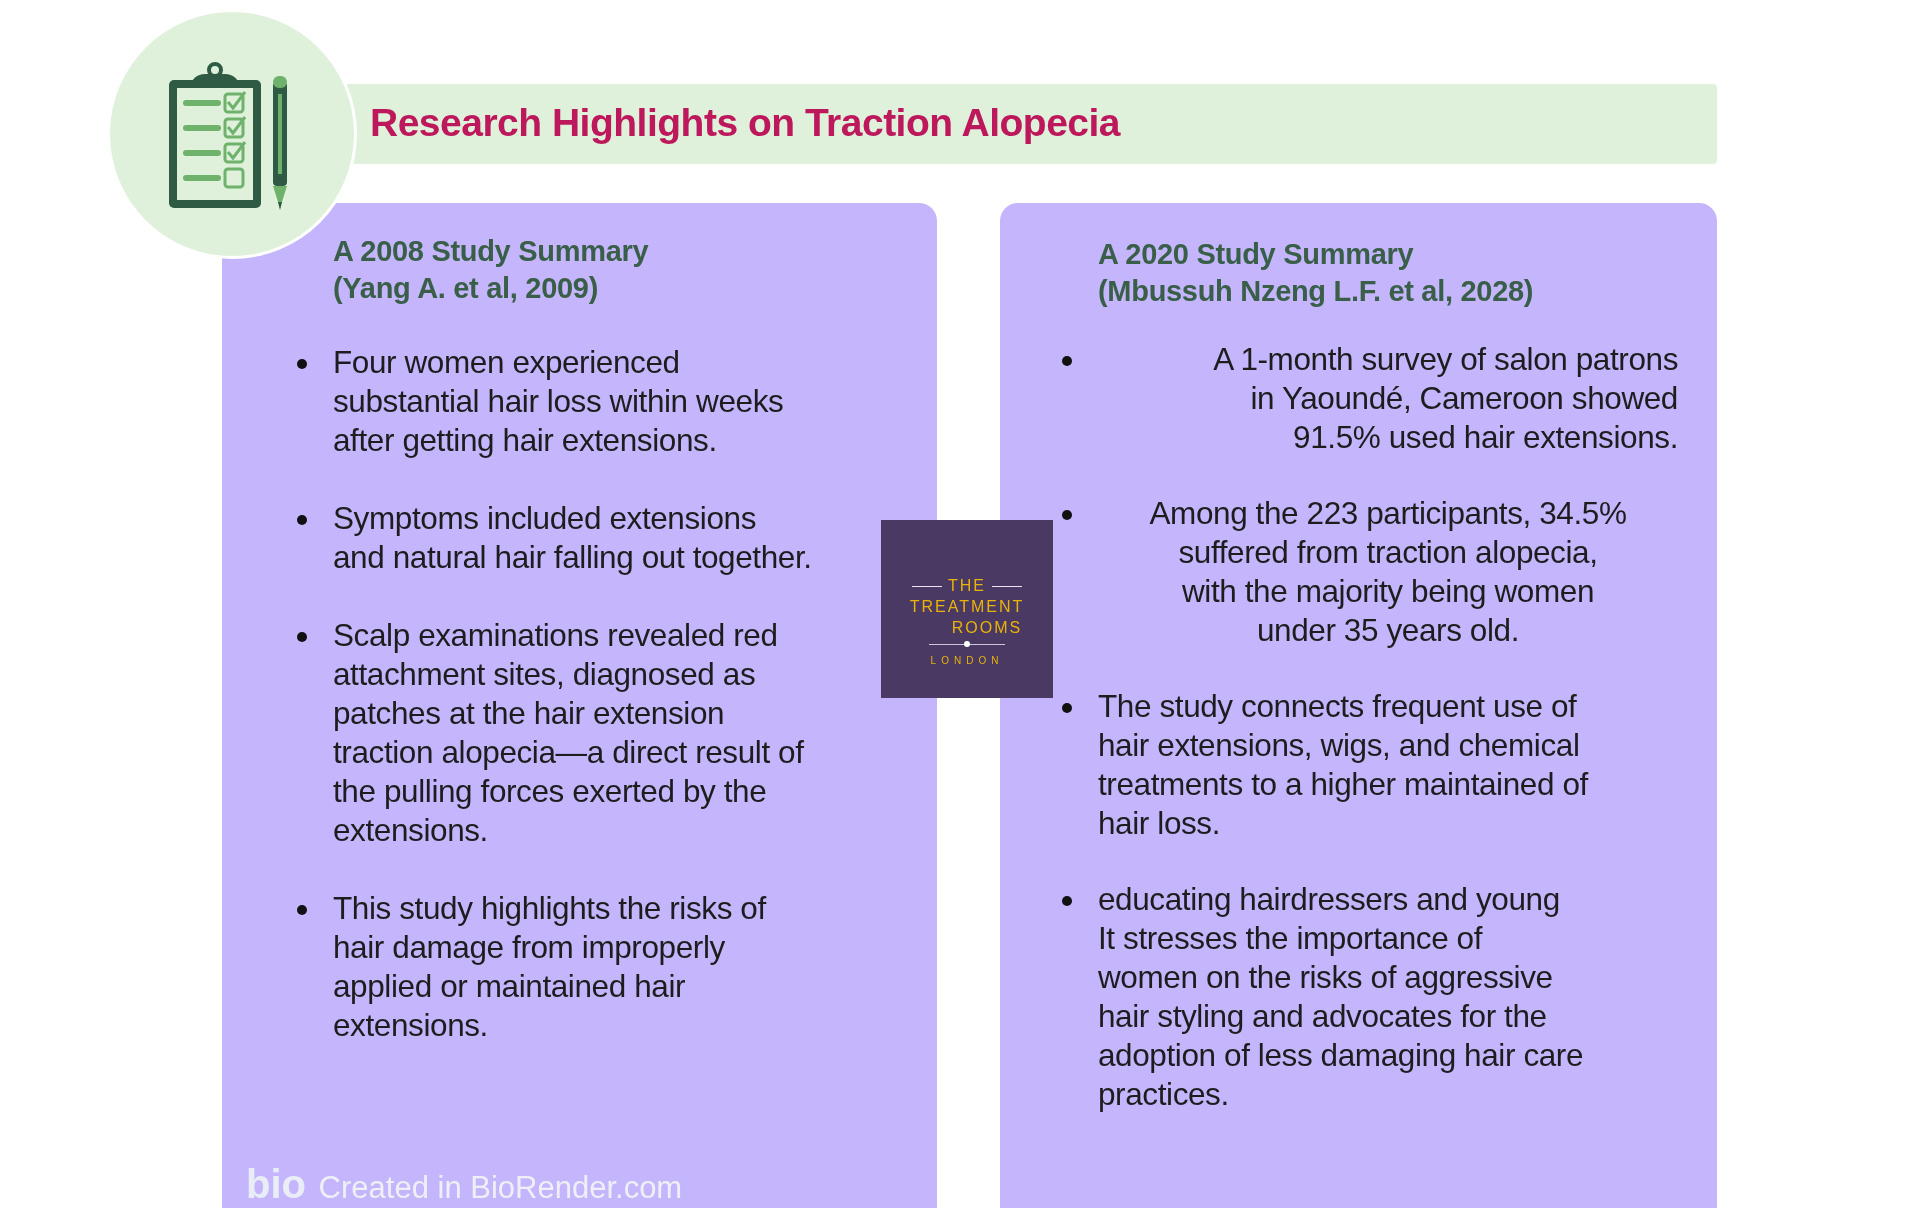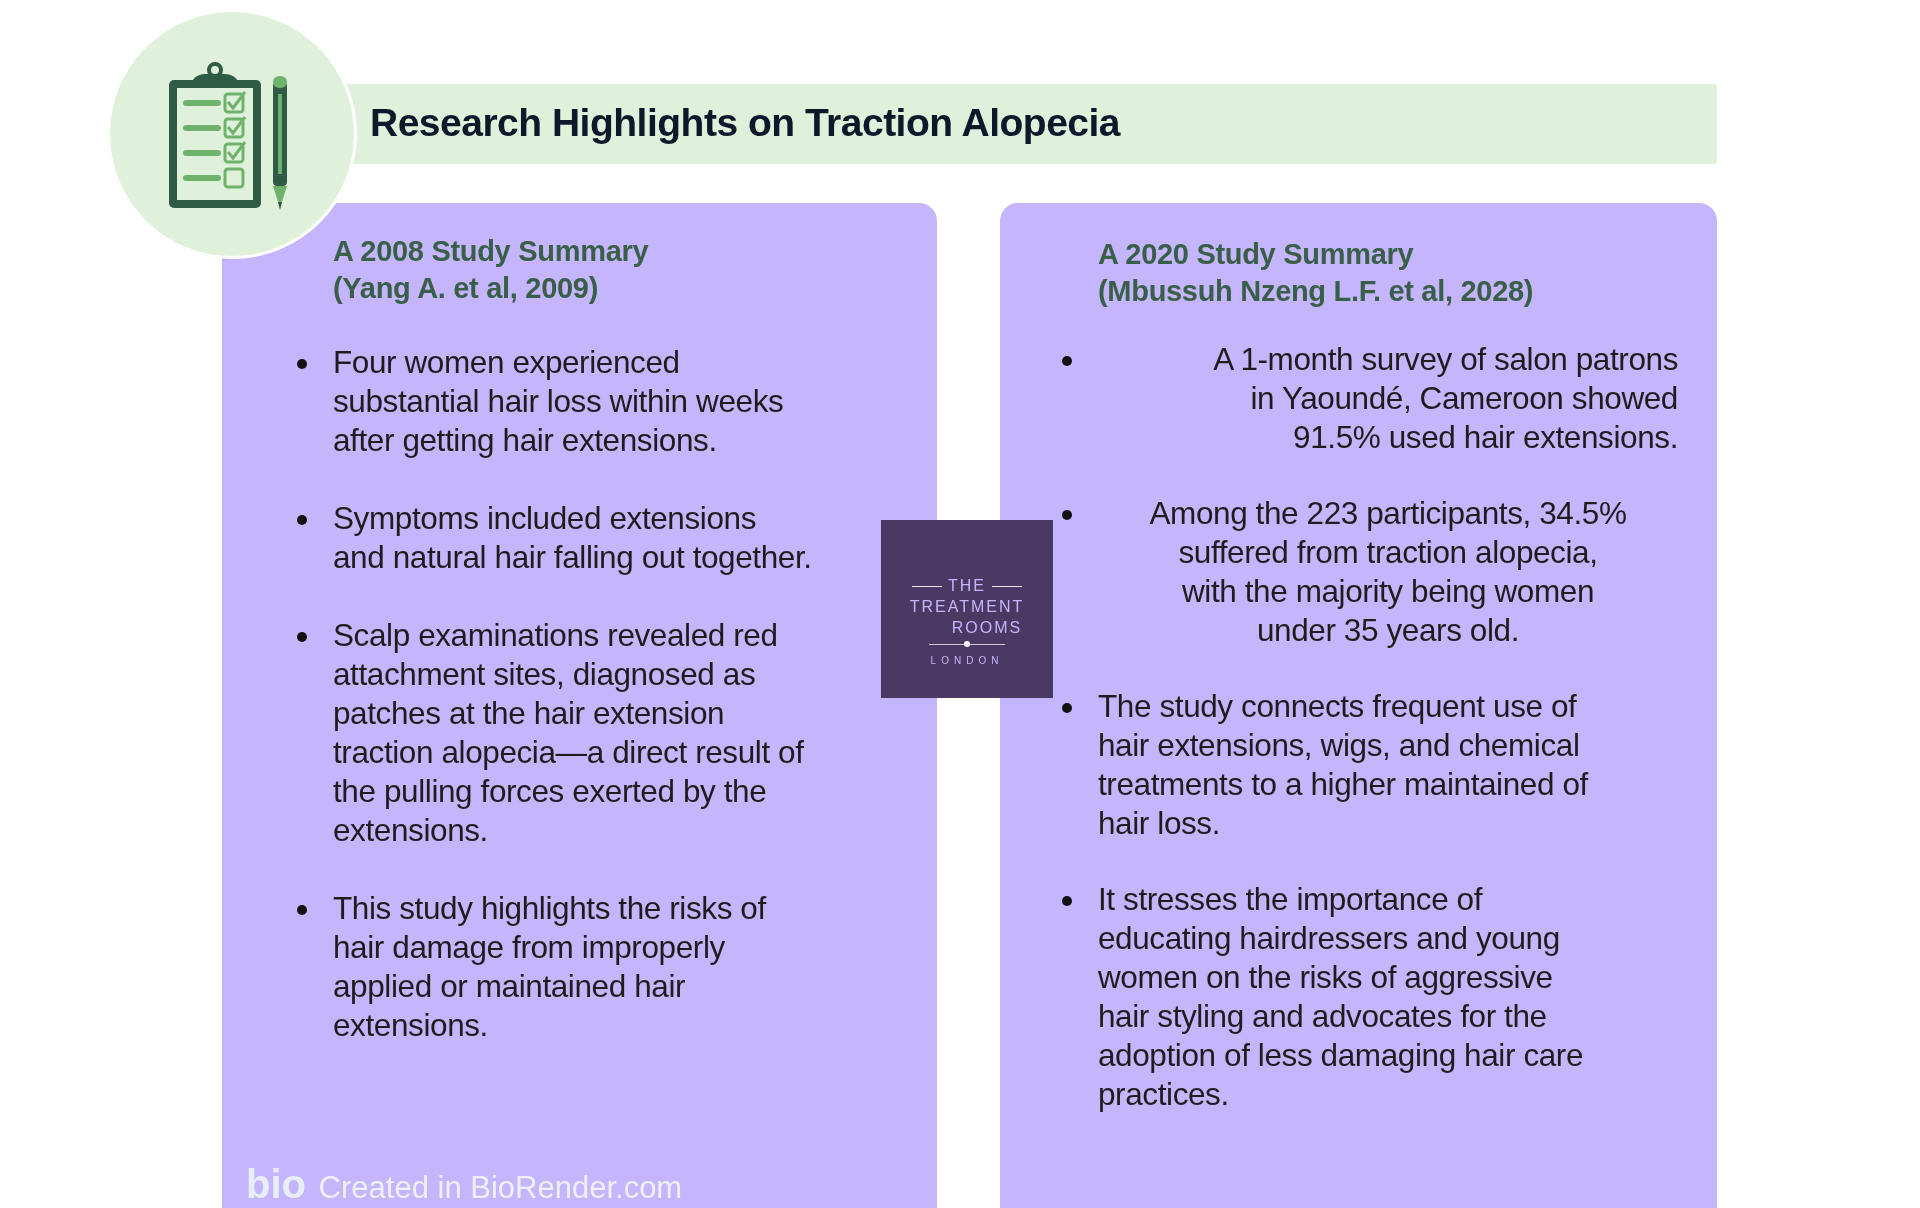--- a/index.html
+++ b/index.html
@@ -1,40 +1,40 @@
 <!DOCTYPE html>
 <html><head>
 <meta charset="utf-8">
 <style>
   html, body { margin:0; padding:0; background:#ffffff; }
   body { width:1920px; height:1208px; position:relative; overflow:hidden;
          font-family:"Liberation Sans", "DejaVu Sans", sans-serif; }
   .header-bar { position:absolute; left:340px; top:84px; width:1377px; height:80px;
                 background:#dff1da; border-radius:4px; }
   .header-title { position:absolute; left:370px; top:98px; font-size:39px; font-weight:bold;
-                  color:#0f172a; letter-spacing:-0.5px; line-height:50px; white-space:nowrap; }
+                  color:#be185d; letter-spacing:-0.5px; line-height:50px; white-space:nowrap; }
   .icon-circle { position:absolute; left:110px; top:12px; width:244px; height:244px; border-radius:50%;
                  background:#dff1da; box-shadow:0 0 0 3px #ffffff; z-index:2; }
   .icon-circle svg { position:absolute; left:55px; top:50px; }
   .card { position:absolute; top:203px; height:1088px; background:#c4b5fd; border-radius:18px; }
   .card-left { left:222px; width:715px; }
   .card-right { left:1000px; width:717px; }
   .card-heading { position:absolute; color:#3a5f48; font-weight:bold; font-size:29px; line-height:37px;
                   letter-spacing:-0.3px; white-space:nowrap; }
   .card-left .card-heading { left:111px; top:30px; }
   .card-right .card-heading { left:98px; top:33px; }
   ul.bullets { position:absolute; margin:0; padding:0; list-style:none; }
   .card-left ul.bullets { left:111px; top:140px; width:580px; }
   .card-right ul.bullets { left:98px; top:137px; width:580px; }
   ul.bullets li { position:relative; font-size:31.5px; line-height:39px; color:#1d1d1d;
                   letter-spacing:-0.4px; }
   ul.bullets li .dot { position:absolute; left:-36px; top:16px; width:10px; height:10px;
                        border-radius:50%; background:#111111; }
   .logo { position:absolute; left:881px; top:520px; width:172px; height:178px; background:#4a3a63;
-          z-index:3; color:#c4b5fd; text-align:center; }
+          z-index:3; color:#eab308; text-align:center; }
   .logo .l1 { position:absolute; left:0; right:0; top:57px; font-size:16px; letter-spacing:2px; }
   .logo .l1:before, .logo .l1:after { content:""; display:inline-block; width:30px; height:1px;
           background:#e9e4f1; vertical-align:middle; margin:0 6px; }
   .logo .l2 { position:absolute; left:0; right:0; top:78px; font-size:16px; letter-spacing:2px; }
   .logo .l3 { position:absolute; left:0; right:0; top:99px; font-size:16px; letter-spacing:2px;padding-left:40px; }
   .logo .rule { position:absolute; left:48px; width:76px; top:124px; height:1px; background:#cfc6de; }
   .logo .rule-dot { position:absolute; left:83px; top:121px; width:6px; height:6px; border-radius:50%;
           background:#ffffff; }
   .logo .l4 { position:absolute; left:0; right:0; top:135px; font-size:10px; letter-spacing:5px; }
   .watermark { position:absolute; left:246px; top:1162px; font-size:31px; color:#eef0f5;
@@ -135,22 +135,22 @@
     </li>
     <li style="margin-bottom:37px;">
       <span class="dot"></span>
       <div>The study connects frequent use of</div>
       <div>hair extensions, wigs, and chemical</div>
       <div>treatments to a higher maintained of</div>
       <div>hair loss.</div>
     </li>
     <li>
       <span class="dot"></span>
+      <div>educating hairdressers and young</div>
       <div>It stresses the importance of</div>
-      <div>educating hairdressers and young</div>
       <div>women on the risks of aggressive</div>
       <div>hair styling and advocates for the</div>
       <div>adoption of less damaging hair care</div>
       <div>practices.</div>
     </li>
   </ul>
 </div>
 
 <div class="logo">
   <div class="l1">THE</div>

